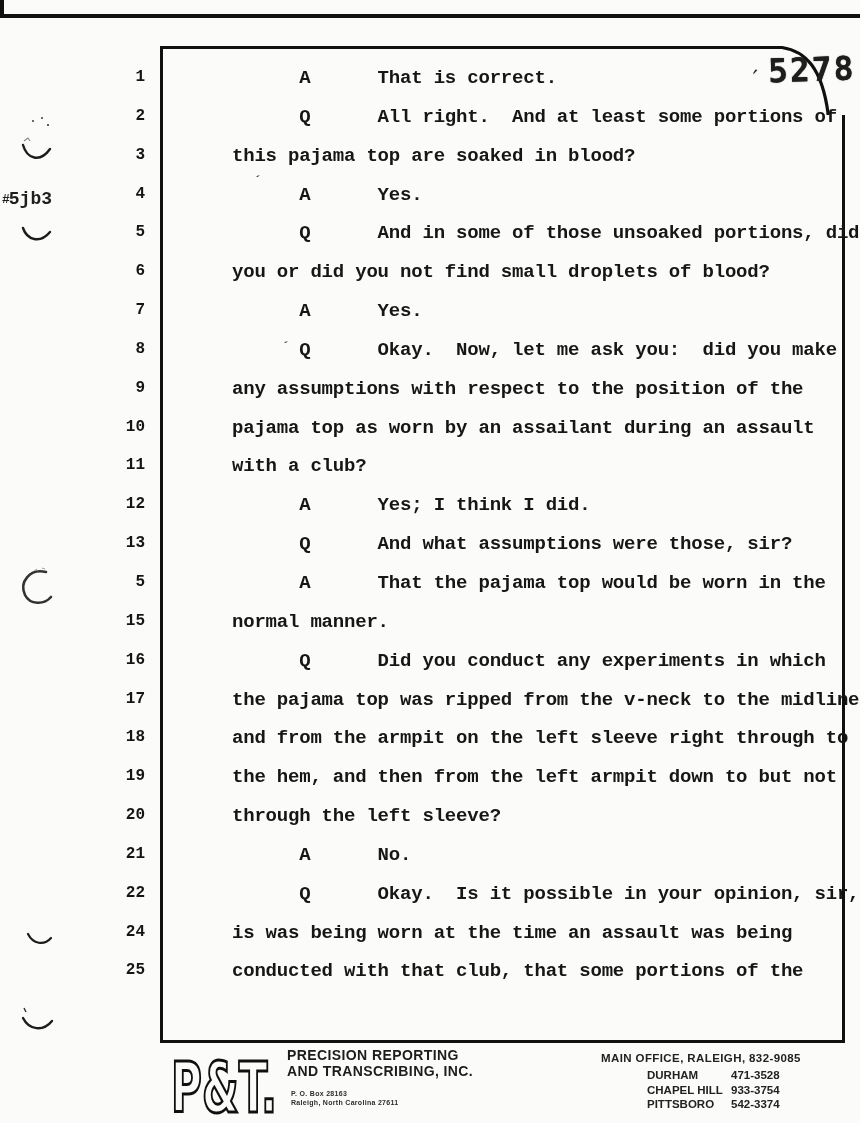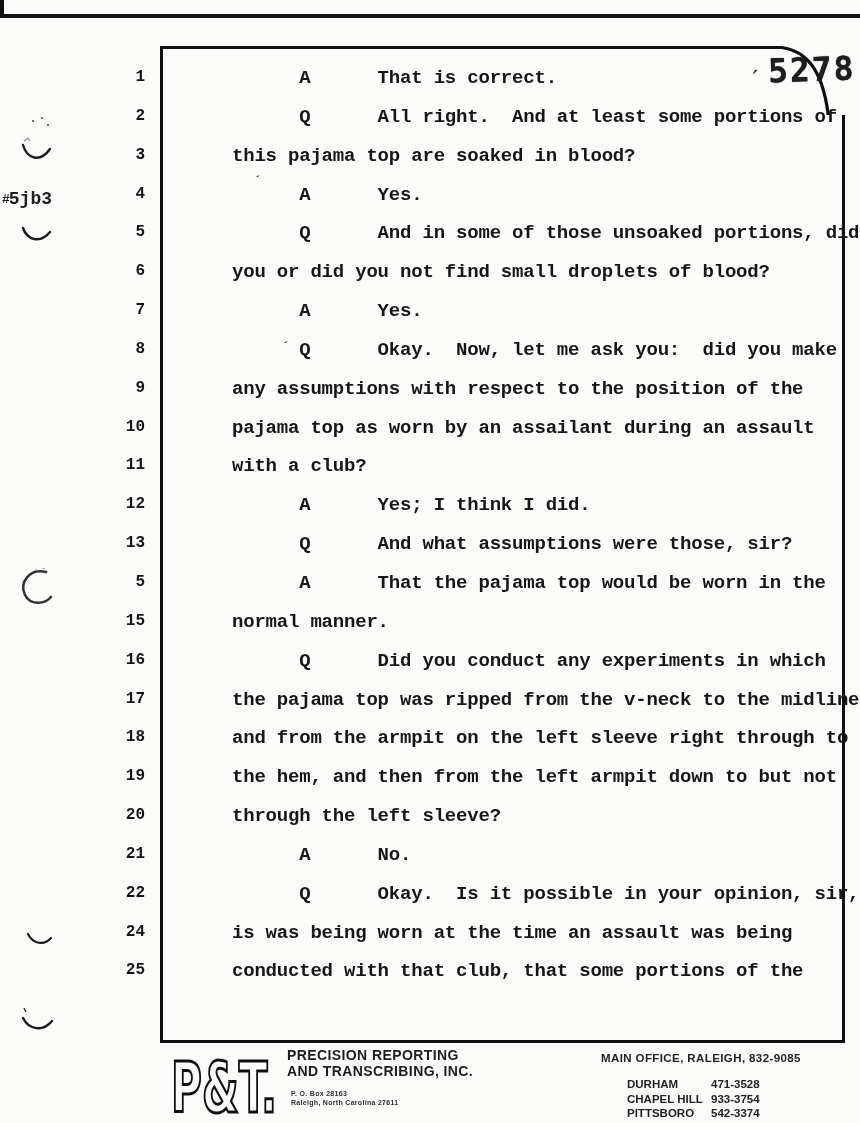--- a/index.html
+++ b/index.html
@@ -66,23 +66,23 @@
   .po-address{
     position:absolute;left:291px;top:1089px;
     font-family:"Liberation Sans","DejaVu Sans",sans-serif;
     font-weight:bold;font-size:7px;line-height:9px;letter-spacing:0.3px;color:#2e2e2e;
   }
   .contacts{
     position:absolute;left:601px;top:1051px;
     font-family:"Liberation Sans","DejaVu Sans",sans-serif;
     font-weight:bold;font-size:11.5px;line-height:14px;color:#222;
   }
-  .contacts .main-line{letter-spacing:0.4px;margin-bottom:12px;}
+  .contacts .main-line{letter-spacing:0.4px;margin-bottom:3px;}
   .office-row{display:flex;margin-left:26px;line-height:14.5px;}
-  .office-city{width:84px;flex:0 0 84px;}
+  .office-city{width:84px;flex:0 0 84px;margin-left:20px;}
   .office-phone{width:70px;}
   .speck{position:absolute;background:#3a3a3a;border-radius:50%;}
 </style>
 </head>
 <body>
 
 <div id="page">
 
   <div class="top-artifact"></div>
   <div class="top-tick"></div>

